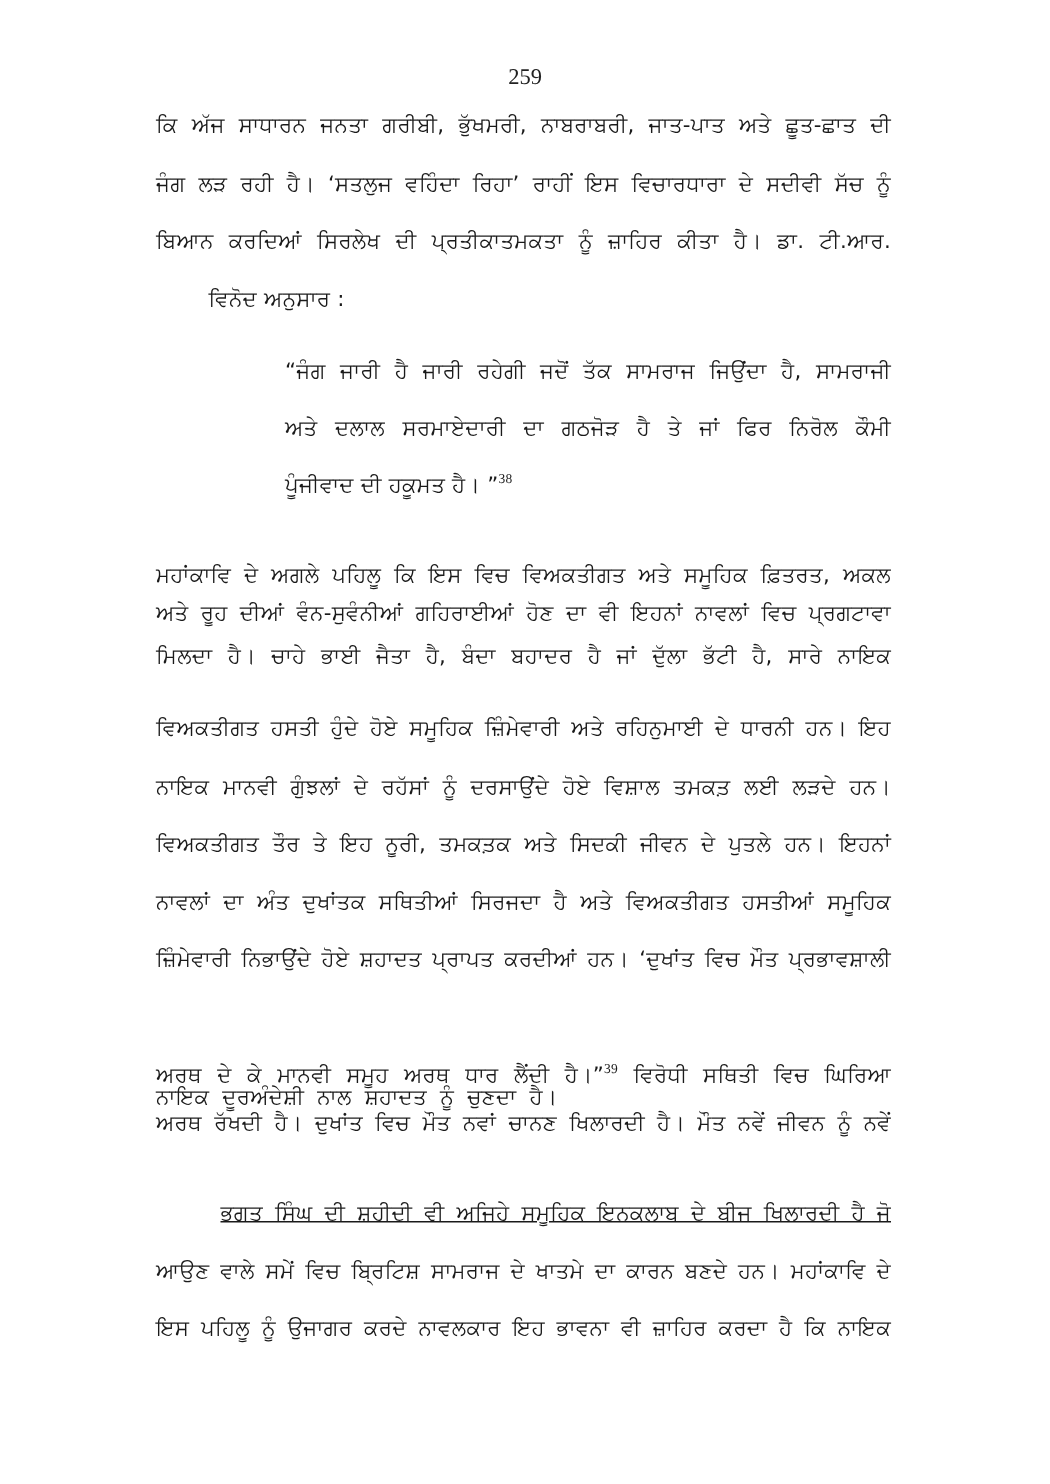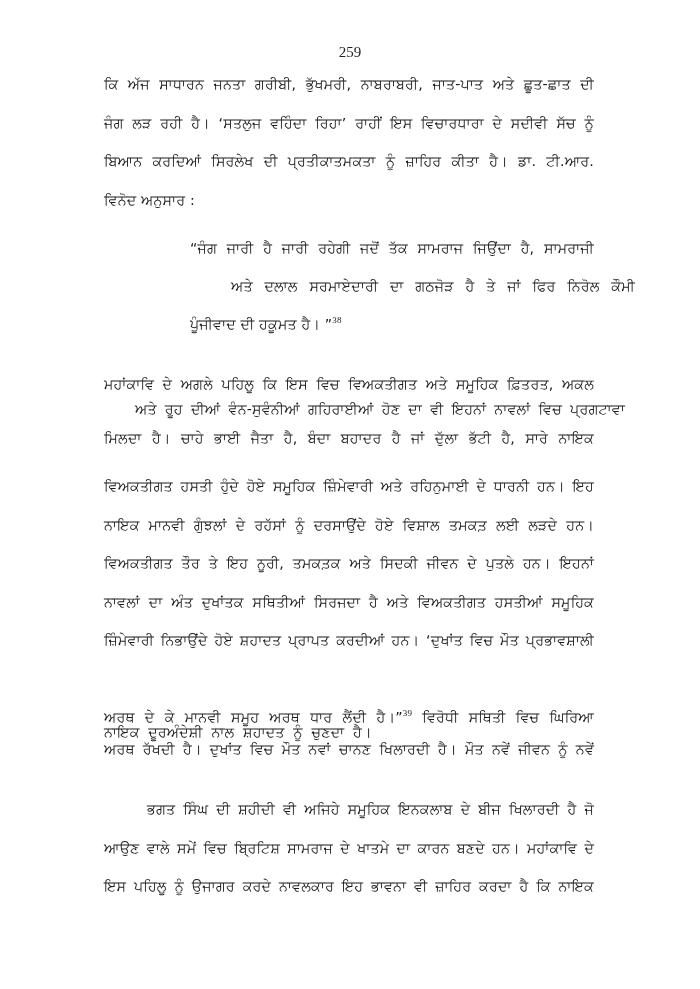--- a/index.html
+++ b/index.html
@@ -4,38 +4,38 @@
 <style>
   html, body { margin: 0; padding: 0; background: #ffffff; }
   body { width: 700px; height: 989px; position: relative; overflow: hidden;
          font-family: "DejaVu Sans", "Liberation Sans", sans-serif; color: #1a1a1a; }
   .page-number { position: absolute; top: 44px; left: 0; width: 700px; text-align: center;
                  font-family: "Liberation Serif", "DejaVu Serif", serif; font-size: 15px; color: #222; }
   .line { position: absolute; left: 104px; width: 490px; font-size: 14.2px; line-height: 20px;
           white-space: nowrap; text-align: justify; text-align-last: justify; letter-spacing: 0.2px; }
   .line.last { text-align-last: left; }
   .line.quote { left: 190px; width: 404px; }
-  .line.indent { left: 147px; width: 447px; }
+  .line.indent { left: 147px; width: 447px; text-decoration: underline; }
   sup { font-family: "Liberation Serif", serif; font-size: 9px; vertical-align: 6px; line-height: 0; }
 </style>
 </head>
 <body>
 
 <div>
   <div class="page-number">259</div>
   <div id="body-text">
       <div class="line " style="top: 74px;"><span>ਕਿ ਅੱਜ ਸਾਧਾਰਨ ਜਨਤਾ ਗਰੀਬੀ, ਭੁੱਖਮਰੀ, ਨਾਬਰਾਬਰੀ, ਜਾਤ-ਪਾਤ ਅਤੇ ਛੂਤ-ਛਾਤ ਦੀ</span></div>
       <div class="line " style="top: 113px;"><span>ਜੰਗ ਲੜ ਰਹੀ ਹੈ। ‘ਸਤਲੁਜ ਵਹਿੰਦਾ ਰਿਹਾ’ ਰਾਹੀਂ ਇਸ ਵਿਚਾਰਧਾਰਾ ਦੇ ਸਦੀਵੀ ਸੱਚ ਨੂੰ</span></div>
       <div class="line " style="top: 151px;"><span>ਬਿਆਨ ਕਰਦਿਆਂ ਸਿਰਲੇਖ ਦੀ ਪ੍ਰਤੀਕਾਤਮਕਤਾ ਨੂੰ ਜ਼ਾਹਿਰ ਕੀਤਾ ਹੈ। ਡਾ. ਟੀ.ਆਰ.</span></div>
-      <div class="line last" style="top: 190px;"><span>ਵਿਨੋਦ ਅਨੁਸਾਰ :</span></div>
+      <div class="line last" style="top: 190px; margin-left: 35px;"><span>ਵਿਨੋਦ ਅਨੁਸਾਰ :</span></div>
       <div class="line quote" style="top: 238px;"><span>“ਜੰਗ ਜਾਰੀ ਹੈ ਜਾਰੀ ਰਹੇਗੀ ਜਦੋਂ ਤੱਕ ਸਾਮਰਾਜ ਜਿਉਂਦਾ ਹੈ, ਸਾਮਰਾਜੀ</span></div>
-      <div class="line quote" style="top: 276px; margin-left: 41px;"><span>ਅਤੇ ਦਲਾਲ ਸਰਮਾਏਦਾਰੀ ਦਾ ਗਠਜੋੜ ਹੈ ਤੇ ਜਾਂ ਫਿਰ ਨਿਰੋਲ ਕੌਮੀ</span></div>
+      <div class="line quote" style="top: 276px;"><span>ਅਤੇ ਦਲਾਲ ਸਰਮਾਏਦਾਰੀ ਦਾ ਗਠਜੋੜ ਹੈ ਤੇ ਜਾਂ ਫਿਰ ਨਿਰੋਲ ਕੌਮੀ</span></div>
       <div class="line quote last" style="top: 314px;"><span>ਪੂੰਜੀਵਾਦ ਦੀ ਹਕੂਮਤ ਹੈ। ”</span><sup>38</sup></div>
       <div class="line " style="top: 374px;"><span>ਮਹਾਂਕਾਵਿ ਦੇ ਅਗਲੇ ਪਹਿਲੂ ਕਿ ਇਸ ਵਿਚ ਵਿਅਕਤੀਗਤ ਅਤੇ ਸਮੂਹਿਕ ਫ਼ਿਤਰਤ, ਅਕਲ</span></div>
-      <div class="line " style="top: 399px; margin-left: 31px;"><span>ਅਤੇ ਰੂਹ ਦੀਆਂ ਵੰਨ-ਸੁਵੰਨੀਆਂ ਗਹਿਰਾਈਆਂ ਹੋਣ ਦਾ ਵੀ ਇਹਨਾਂ ਨਾਵਲਾਂ ਵਿਚ ਪ੍ਰਗਟਾਵਾ</span></div>
+      <div class="line " style="top: 399px;"><span>ਅਤੇ ਰੂਹ ਦੀਆਂ ਵੰਨ-ਸੁਵੰਨੀਆਂ ਗਹਿਰਾਈਆਂ ਹੋਣ ਦਾ ਵੀ ਇਹਨਾਂ ਨਾਵਲਾਂ ਵਿਚ ਪ੍ਰਗਟਾਵਾ</span></div>
       <div class="line " style="top: 428px;"><span>ਮਿਲਦਾ ਹੈ। ਚਾਹੇ ਭਾਈ ਜੈਤਾ ਹੈ, ਬੰਦਾ ਬਹਾਦਰ ਹੈ ਜਾਂ ਦੁੱਲਾ ਭੱਟੀ ਹੈ, ਸਾਰੇ ਨਾਇਕ</span></div>
       <div class="line " style="top: 476px;"><span>ਵਿਅਕਤੀਗਤ ਹਸਤੀ ਹੁੰਦੇ ਹੋਏ ਸਮੂਹਿਕ ਜ਼ਿੰਮੇਵਾਰੀ ਅਤੇ ਰਹਿਨੁਮਾਈ ਦੇ ਧਾਰਨੀ ਹਨ। ਇਹ</span></div>
       <div class="line " style="top: 515px;"><span>ਨਾਇਕ ਮਾਨਵੀ ਗੁੰਝਲਾਂ ਦੇ ਰਹੱਸਾਂ ਨੂੰ ਦਰਸਾਉਂਦੇ ਹੋਏ ਵਿਸ਼ਾਲ ਤਮਕਤ਼ ਲਈ ਲੜਦੇ ਹਨ।</span></div>
       <div class="line " style="top: 553px;"><span>ਵਿਅਕਤੀਗਤ ਤੌਰ ਤੇ ਇਹ ਨੂਰੀ, ਤਮਕਤ਼ਕ ਅਤੇ ਸਿਦਕੀ ਜੀਵਨ ਦੇ ਪੁਤਲੇ ਹਨ। ਇਹਨਾਂ</span></div>
       <div class="line " style="top: 592px;"><span>ਨਾਵਲਾਂ ਦਾ ਅੰਤ ਦੁਖਾਂਤਕ ਸਥਿਤੀਆਂ ਸਿਰਜਦਾ ਹੈ ਅਤੇ ਵਿਅਕਤੀਗਤ ਹਸਤੀਆਂ ਸਮੂਹਿਕ</span></div>
       <div class="line " style="top: 630px;"><span>ਜ਼ਿੰਮੇਵਾਰੀ ਨਿਭਾਉਂਦੇ ਹੋਏ ਸ਼ਹਾਦਤ ਪ੍ਰਾਪਤ ਕਰਦੀਆਂ ਹਨ। ‘ਦੁਖਾਂਤ ਵਿਚ ਮੌਤ ਪ੍ਰਭਾਵਸ਼ਾਲੀ</span></div>
       <div class="line " style="top: 699px; margin-top: 40px;"><span>ਅਰਥ ਰੱਖਦੀ ਹੈ। ਦੁਖਾਂਤ ਵਿਚ ਮੌਤ ਨਵਾਂ ਚਾਨਣ ਖਿਲਾਰਦੀ ਹੈ। ਮੌਤ ਨਵੇਂ ਜੀਵਨ ਨੂੰ ਨਵੇਂ</span></div>
       <div class="line " style="top: 707px;"><span>ਅਰਥ ਦੇ ਕੇ ਮਾਨਵੀ ਸਮੂਹ ਅਰਥ ਧਾਰ ਲੈਂਦੀ ਹੈ।”</span><sup>39</sup><span> ਵਿਰੋਧੀ ਸਥਿਤੀ ਵਿਚ ਘਿਰਿਆ</span></div>
       <div class="line last" style="top: 723px; font-family: Liberation Mono, monospace;"><span>ਨਾਇਕ ਦੂਰਅੰਦੇਸ਼ੀ ਨਾਲ ਸ਼ਹਾਦਤ ਨੂੰ ਚੁਣਦਾ ਹੈ।</span></div>
       <div class="line indent" style="top: 799px;"><span>ਭਗਤ ਸਿੰਘ ਦੀ ਸ਼ਹੀਦੀ ਵੀ ਅਜਿਹੇ ਸਮੂਹਿਕ ਇਨਕਲਾਬ ਦੇ ਬੀਜ ਖਿਲਾਰਦੀ ਹੈ ਜੋ</span></div>

